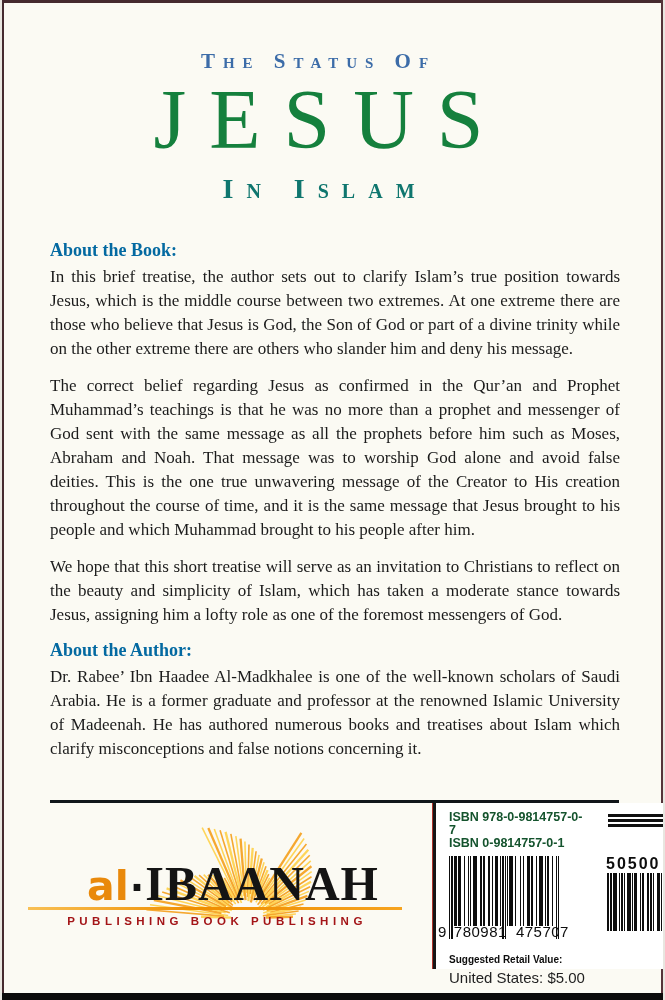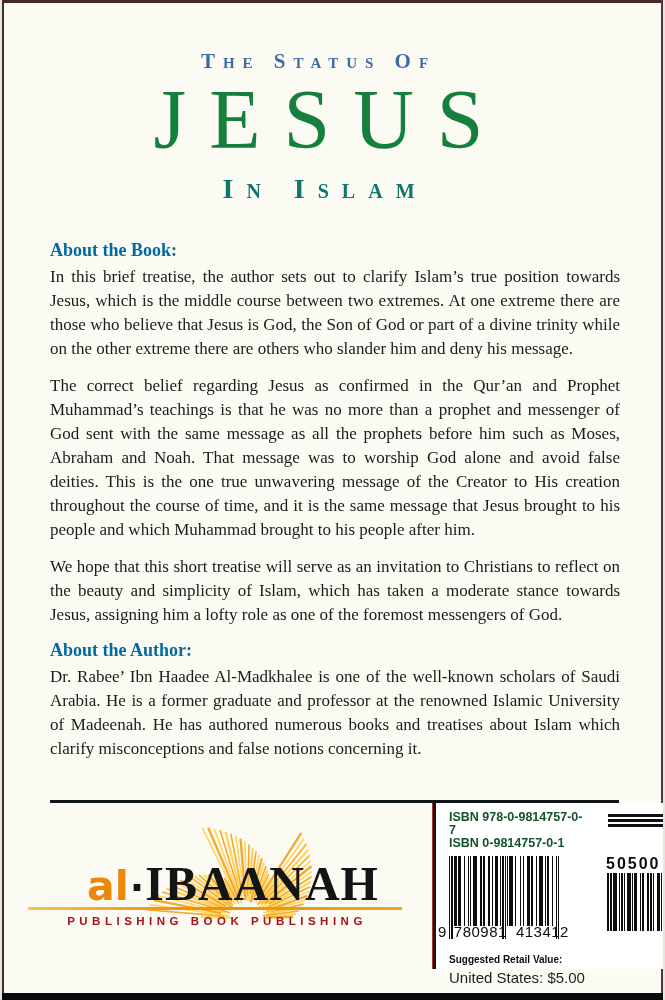--- a/index.html
+++ b/index.html
@@ -221,21 +221,21 @@
               <rect x="92.63" y="0" width="1.34" height="70" fill="#0d0d0d" shape-rendering="crispEdges"></rect>
               <rect x="96.11" y="0" width="1.34" height="70" fill="#0d0d0d" shape-rendering="crispEdges"></rect>
               <rect x="98.42" y="0" width="1.34" height="70" fill="#0d0d0d" shape-rendering="crispEdges"></rect>
               <rect x="103.05" y="0" width="1.34" height="70" fill="#0d0d0d" shape-rendering="crispEdges"></rect>
               <rect x="106.53" y="0" width="1.34" height="83" fill="#0d0d0d" shape-rendering="crispEdges"></rect>
               <rect x="108.84" y="0" width="1.34" height="83" fill="#0d0d0d" shape-rendering="crispEdges"></rect>
             </svg>
           <div class="bc-digits">
             <span>9</span>
             <span>780981</span>
-            <span>413412</span>
+            <span>475707</span>
           </div>
           <div class="supp">
             <div class="supp-num">50500</div>
             <svg class="ean5-svg" width="56" height="58" viewBox="0 0 56 58">
                 <rect x="1.17" y="0" width="1.35" height="58" fill="#0d0d0d" shape-rendering="crispEdges"></rect>
                 <rect x="3.50" y="0" width="1.35" height="58" fill="#0d0d0d" shape-rendering="crispEdges"></rect>
                 <rect x="4.67" y="0" width="1.35" height="58" fill="#0d0d0d" shape-rendering="crispEdges"></rect>
                 <rect x="7.00" y="0" width="1.35" height="58" fill="#0d0d0d" shape-rendering="crispEdges"></rect>
                 <rect x="8.17" y="0" width="1.35" height="58" fill="#0d0d0d" shape-rendering="crispEdges"></rect>
                 <rect x="9.33" y="0" width="1.35" height="58" fill="#0d0d0d" shape-rendering="crispEdges"></rect>

